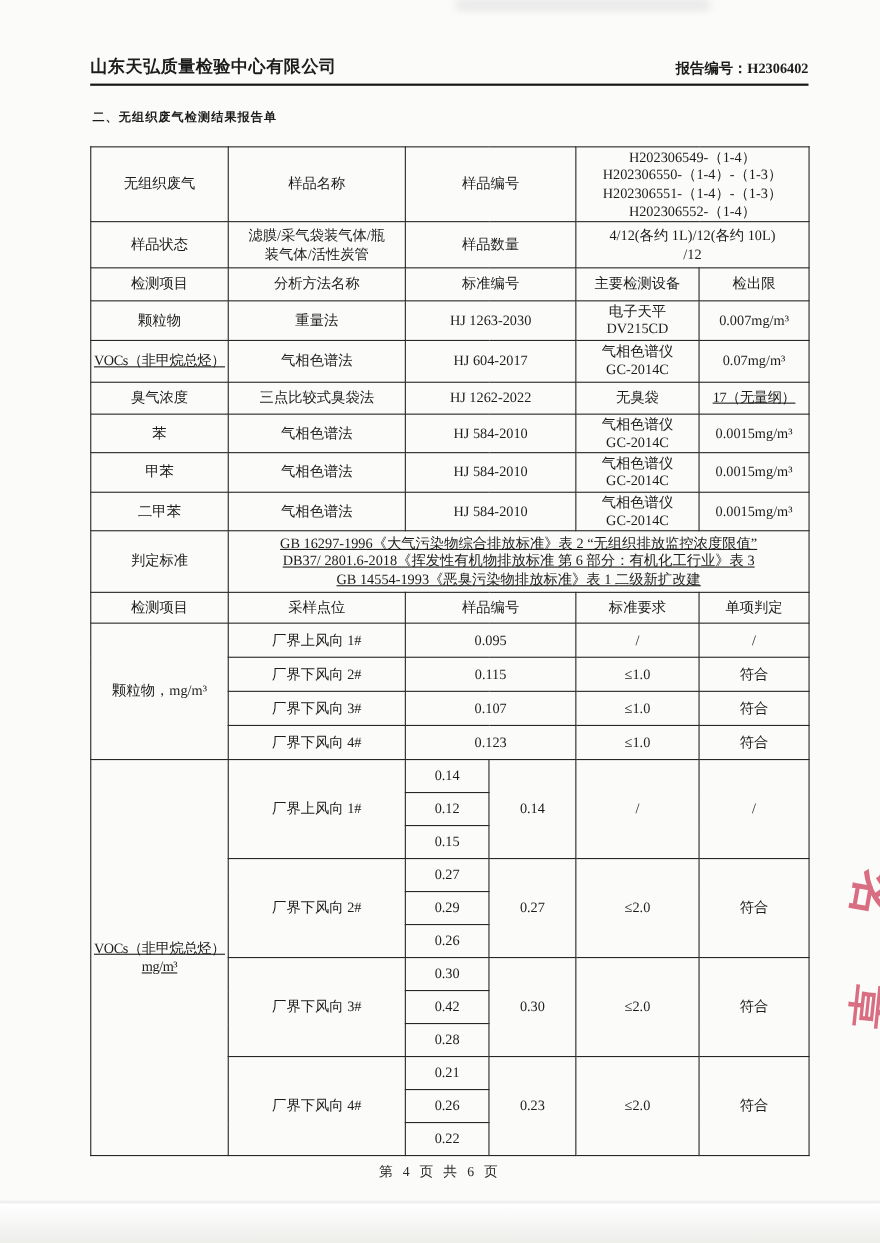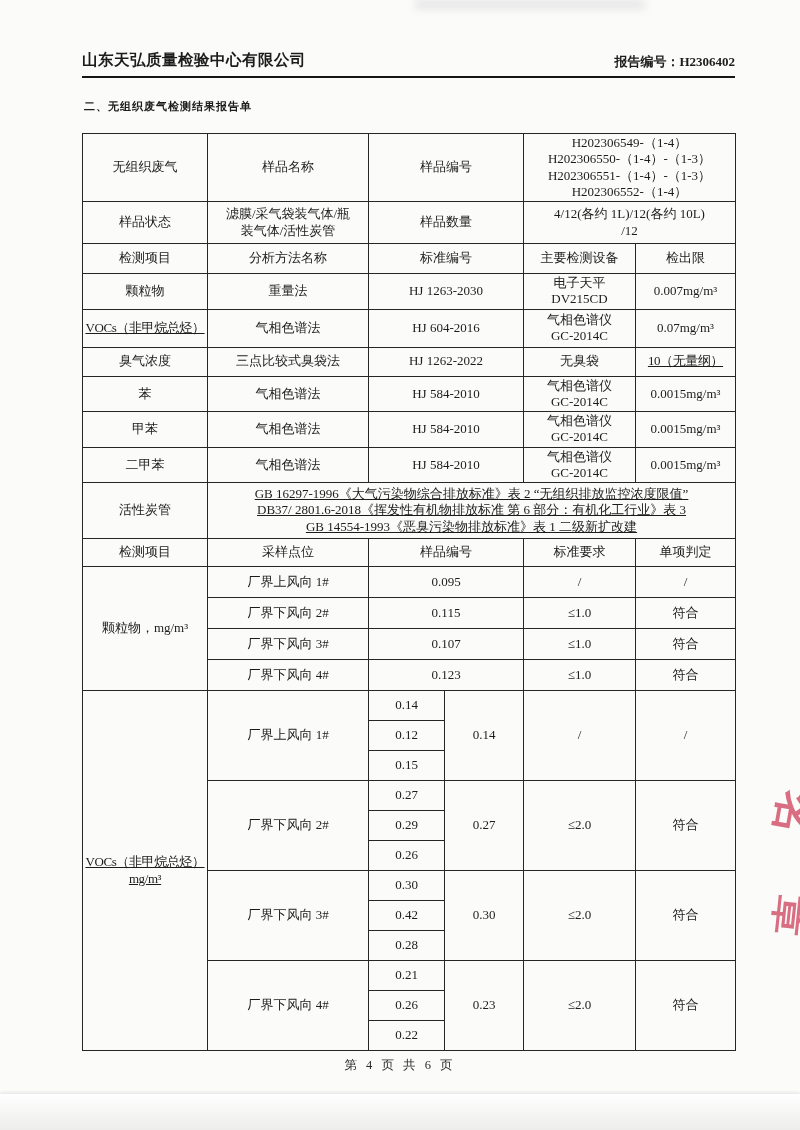--- a/index.html
+++ b/index.html
@@ -122,31 +122,31 @@
     <tr class="h-m1">
       <td>颗粒物</td>
       <td>重量法</td>
       <td colspan="2">HJ 1263-2030</td>
       <td class="small">电子天平 DV215CD</td>
       <td class="small">0.007mg/m³</td>
     </tr>
     <tr class="h-m2">
       <td class="tight">VOCs（非甲烷总烃）</td>
       <td>气相色谱法</td>
-      <td colspan="2">HJ 604-2016</td>
+      <td colspan="2">HJ 604-2017</td>
       <td class="ml">气相色谱仪
 GC-2014C</td>
       <td class="small">0.07mg/m³</td>
     </tr>
     <tr class="h-m3">
       <td>臭气浓度</td>
       <td>三点比较式臭袋法</td>
       <td colspan="2">HJ 1262-2022</td>
       <td>无臭袋</td>
-      <td class="tight">10（无量纲）</td>
+      <td class="tight">17（无量纲）</td>
     </tr>
     <tr class="h-m4">
       <td>苯</td>
       <td>气相色谱法</td>
       <td colspan="2">HJ 584-2010</td>
       <td class="ml">气相色谱仪
 GC-2014C</td>
       <td class="small">0.0015mg/m³</td>
     </tr>
     <tr class="h-m5">
@@ -160,21 +160,21 @@
     <tr class="h-m6">
       <td>二甲苯</td>
       <td>气相色谱法</td>
       <td colspan="2">HJ 584-2010</td>
       <td class="ml">气相色谱仪
 GC-2014C</td>
       <td class="small">0.0015mg/m³</td>
     </tr>
 
     <tr class="h-judg">
-      <td>活性炭管</td>
+      <td>判定标准</td>
       <td colspan="5" class="ml left small">GB 16297-1996《大气污染物综合排放标准》表 2 “无组织排放监控浓度限值”
 DB37/ 2801.6-2018《挥发性有机物排放标准 第 6 部分：有机化工行业》表 3
 GB 14554-1993《恶臭污染物排放标准》表 1 二级新扩改建</td>
     </tr>
 
     <tr class="h-rhead">
       <td>检测项目</td>
       <td>采样点位</td>
       <td colspan="2">样品编号</td>
       <td>标准要求</td>

